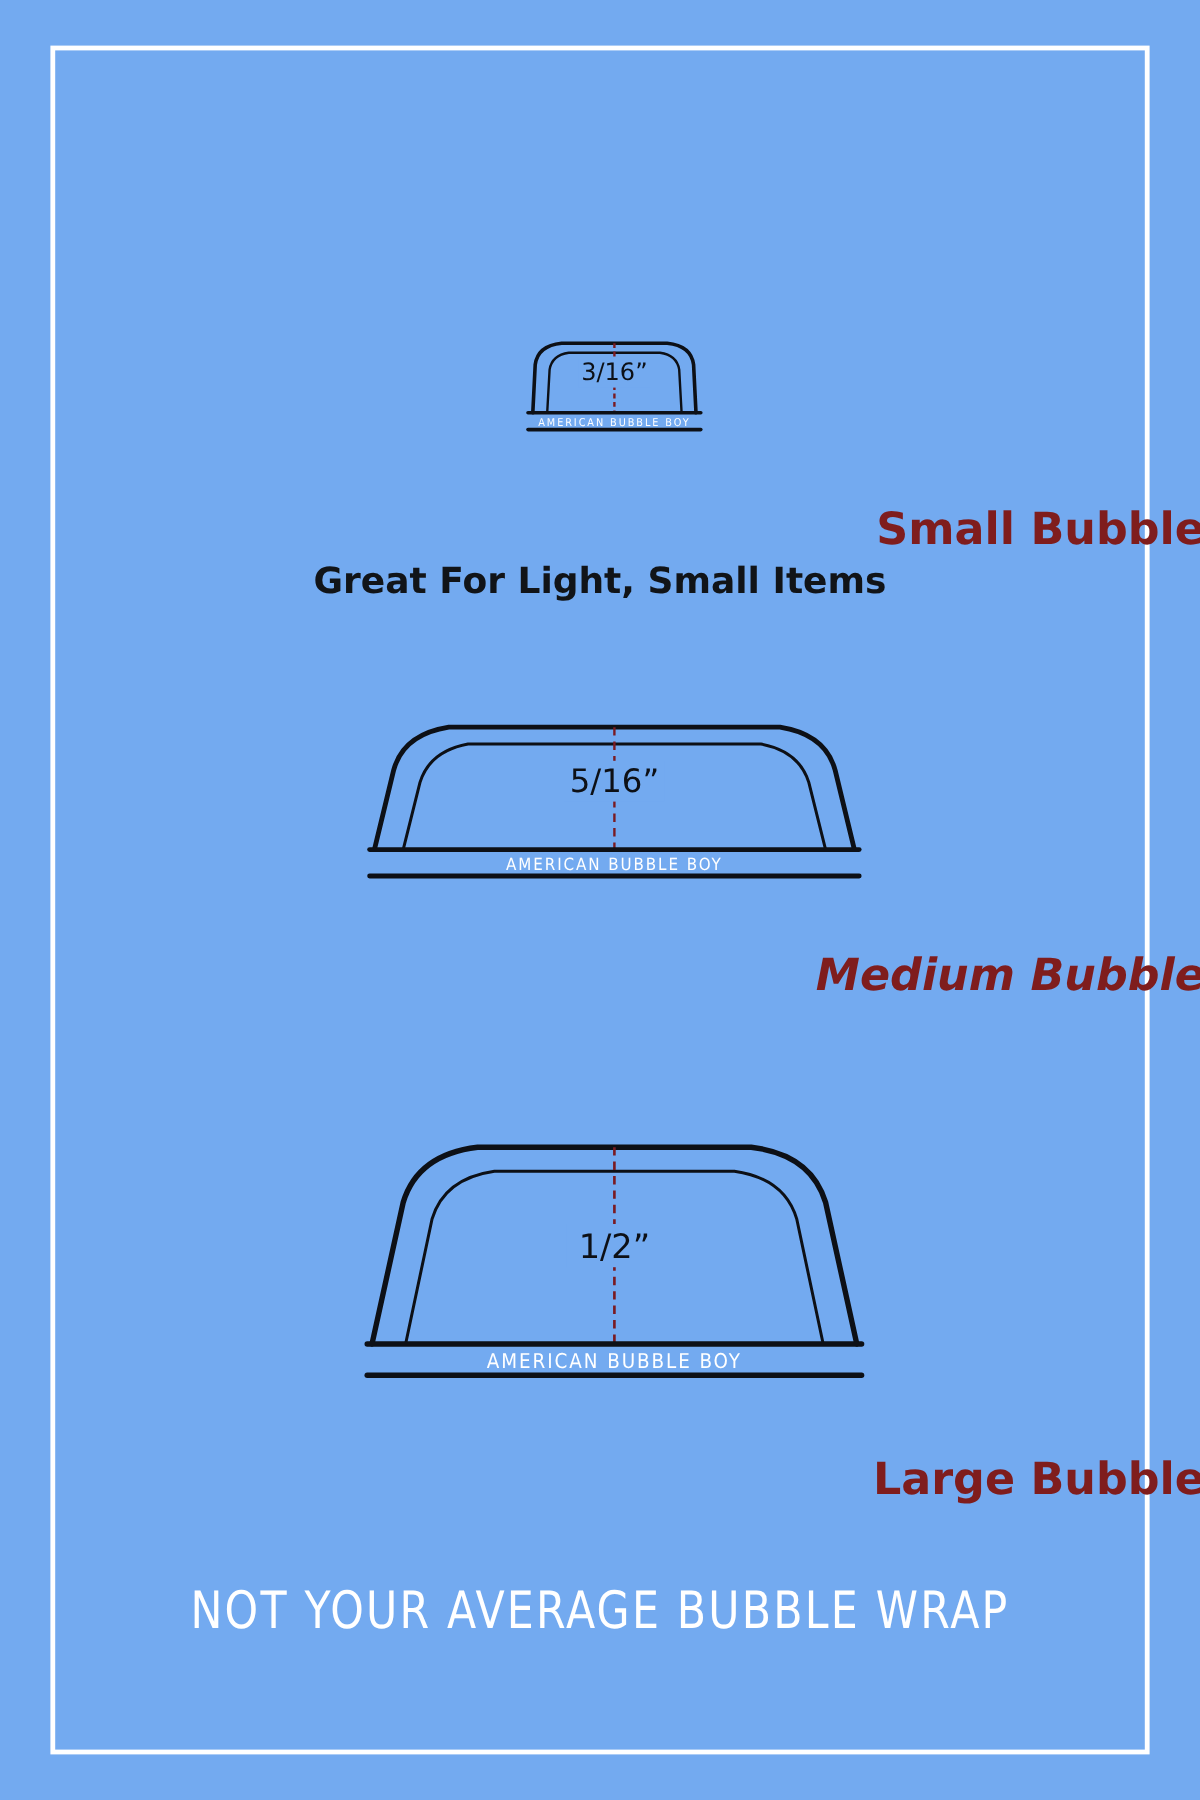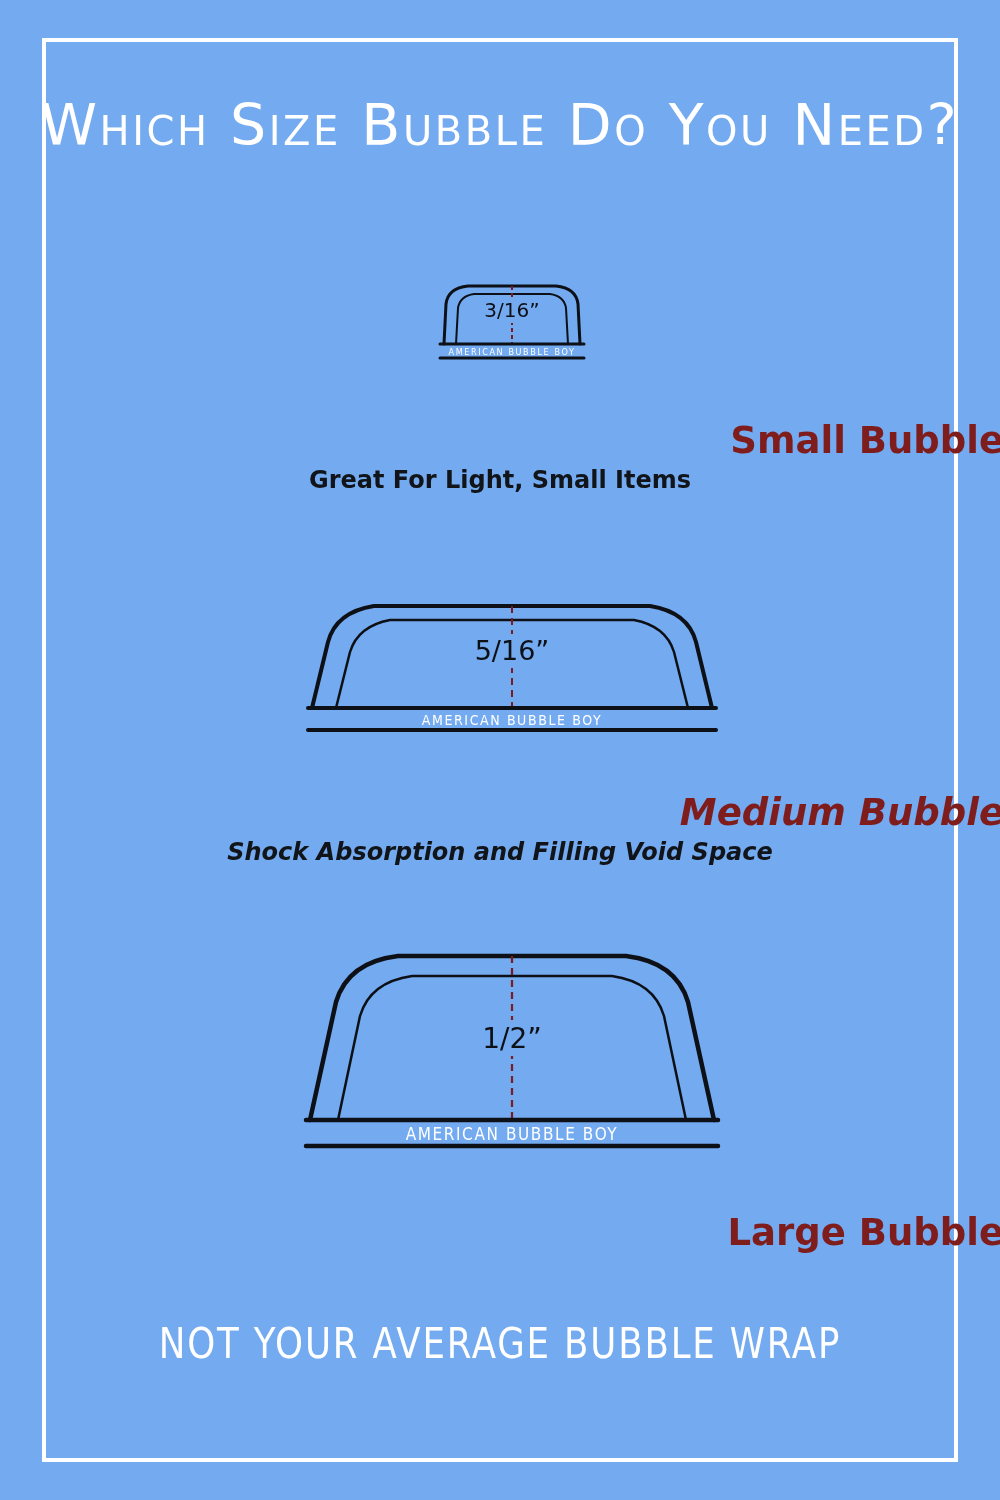--- a/index.html
+++ b/index.html
@@ -81,21 +81,21 @@
     font-weight: bold;
     font-size: 37px;
     line-height: 1.12;
     margin: 0;
     text-align: right;
   }
   .subtitle {
     color: #111418;
     font-family: "DejaVu Sans", sans-serif;
     font-weight: bold;
-    font-size: 24px;
+    font-size: 30px;
     line-height: 1.3;
     margin: 4px 16px 0 0;
   }
 
   
   #section-small { top: 252px; }
   #section-small .text-block { margin-top: 58px; }
 
   #section-medium { top: 556px; }
   #section-medium .text-block { margin-top: 56px; font-style: italic; }
@@ -139,21 +139,20 @@
     letter-spacing: 1.6px;
   }
 </style>
 </head>
 <body>
 
 <div class="poster">
 
   <div class="border-frame"></div>
 
-  <div class="headline">Which Size Bubble Do You Need?</div>
 
   <div class="section" id="section-small">
     <div class="diagram-wrap">
       <svg width="260" height="110" viewBox="0 0 260 110">
 
         <path class="bb-outline" stroke-width="3" d="M 62 92 L 64 52 Q 66 36 86 34 L 174 34 Q 194 36 196 52 L 198 92"></path>
 
         <path class="bb-inner" stroke-width="2" d="M 74 92 L 76 56 Q 78 44 92 42 L 168 42 Q 182 44 184 56 L 186 92"></path>
 
         <line class="bb-measure-small" x1="130" y1="34" x2="130" y2="92" stroke-width="2"></line>
@@ -185,21 +184,20 @@
         <rect x="168" y="78" width="84" height="34" fill="#73aaf0" stroke="none"></rect>
         <text class="bb-dim-text" x="210" y="104" font-size="27" text-anchor="middle">5/16”</text>
 
         <line class="bb-base" x1="6" y1="152" x2="414" y2="152" stroke-width="4"></line>
         <line class="bb-base" x1="6" y1="174" x2="414" y2="174" stroke-width="4"></line>
         <text class="bb-brand-text" x="210" y="169" font-size="14" text-anchor="middle">AMERICAN BUBBLE BOY</text>
       </svg>
     </div>
     <div class="text-block">
       <p class="title">Medium Bubble</p>
-      <p class="subtitle">Shock Absorption and Filling Void Space</p>
     </div>
   </div>
 
   <div class="section" id="section-large">
     <div class="diagram-wrap">
       <svg width="420" height="230" viewBox="0 0 420 230">
 
         <path class="bb-outline" stroke-width="4.5" d="M 8 190 L 34 72 Q 46 32 96 26 L 324 26 Q 374 32 386 72 L 412 190"></path>
 
         <path class="bb-inner" stroke-width="2.5" d="M 36 190 L 58 86 Q 68 52 110 46 L 310 46 Q 352 52 362 86 L 384 190"></path>

